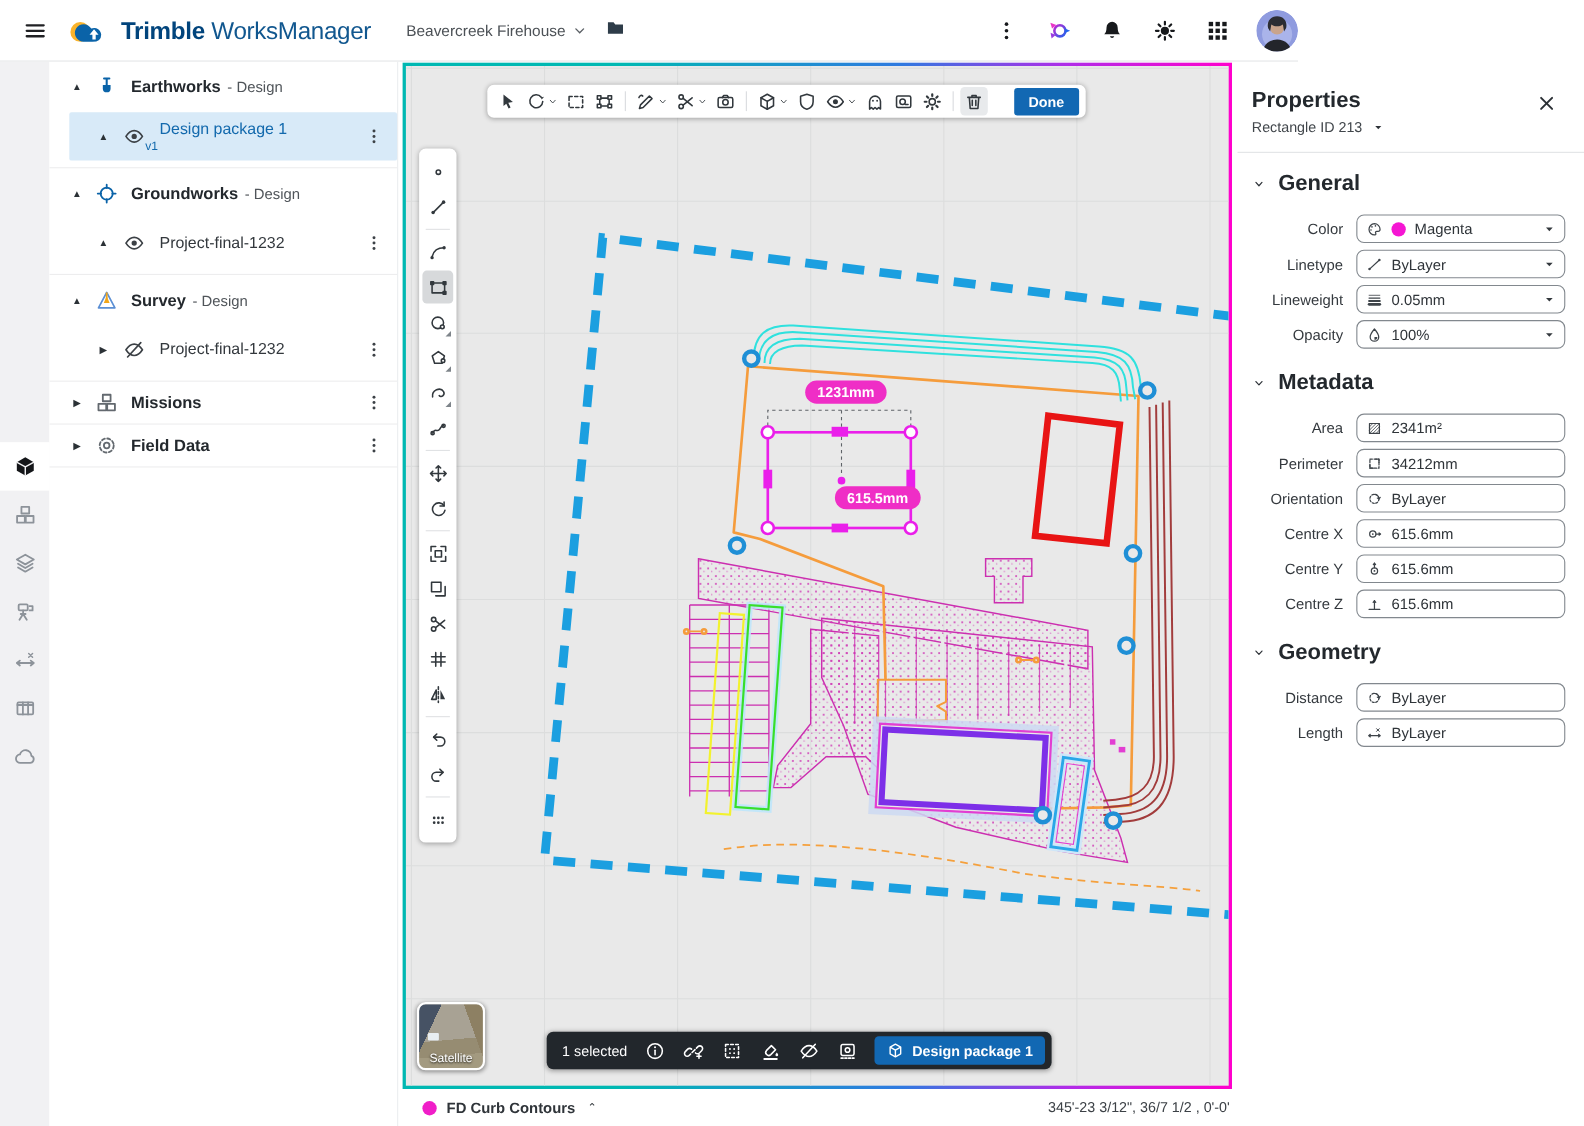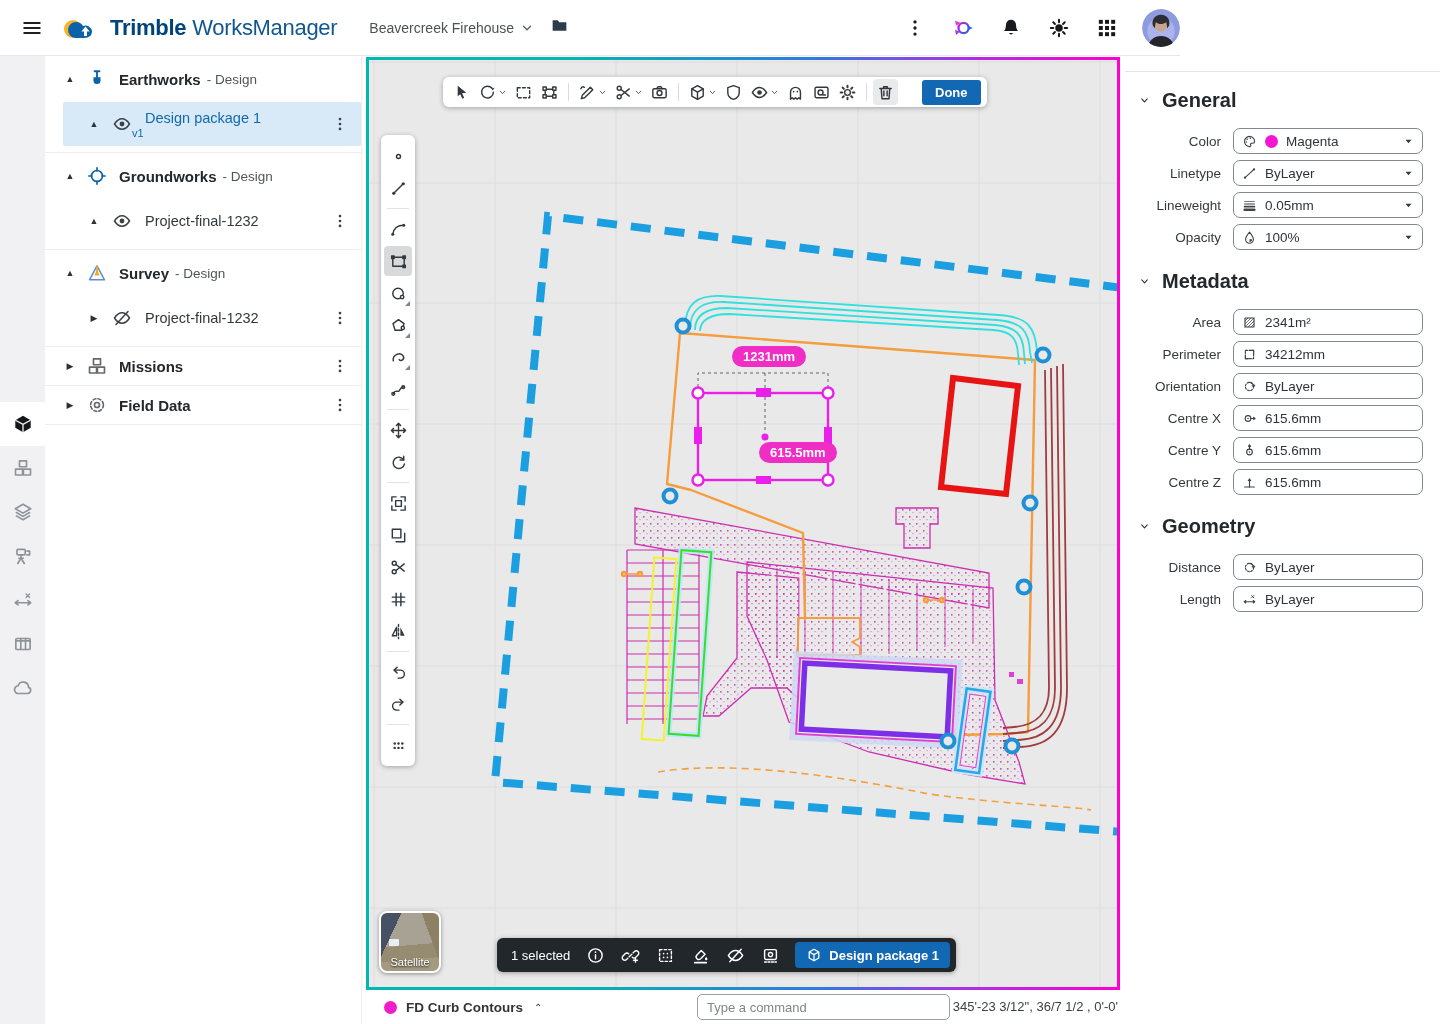--- a/index.html
+++ b/index.html
@@ -1096,25 +1096,42 @@
   </div>
 </div>
 </div>
 
 <div id="bottombar">
   <div id="layer-chip">
     <span id="layer-dot" style="background: rgb(240, 30, 200);"></span>
     <span id="layer-name">FD Curb Contours</span>
     <span id="layer-chevron">⌃</span>
   </div>
-  <input id="command-input" placeholder="Type a command" style="">
   <span id="coords">345'-23 3/12", 36/7 1/2 , 0'-0'</span>
 </div>
 
 <div id="props">
+  <div class="props-head">
+    <div class="props-title">Properties</div>
+    <button id="props-close">
+        <span class="ico">
+          <svg viewBox="0 0 20 20">
+            <path d="M5 5 L15 15 M15 5 L5 15" stroke="currentColor" stroke-width="1.8" fill="none" stroke-linecap="round"></path>
+          </svg>
+        </span>
+      </button>
+    <div class="props-sub">
+      <span>Rectangle ID 213</span>
+      <span class="ico">
+          <svg viewBox="0 0 20 20">
+            <path d="M4.5 7 L10 13 L15.5 7 Z" fill="currentColor"></path>
+          </svg>
+        </span>
+    </div>
+  </div>
   <div class="props-div"></div>
   <div id="props-sections">
       <div class="p-section">
         <div class="p-sec-head">
           <span class="ico" style="height: 11px; width: 11px;">
             <svg viewBox="0 0 20 20">
               <g fill="none" stroke="currentColor" stroke-width="1.5" stroke-linecap="round" stroke-linejoin="round">
                 <path d="M5 7 l5 5.5 5-5.5" stroke-width="2"></path>
               </g>
             </svg>

